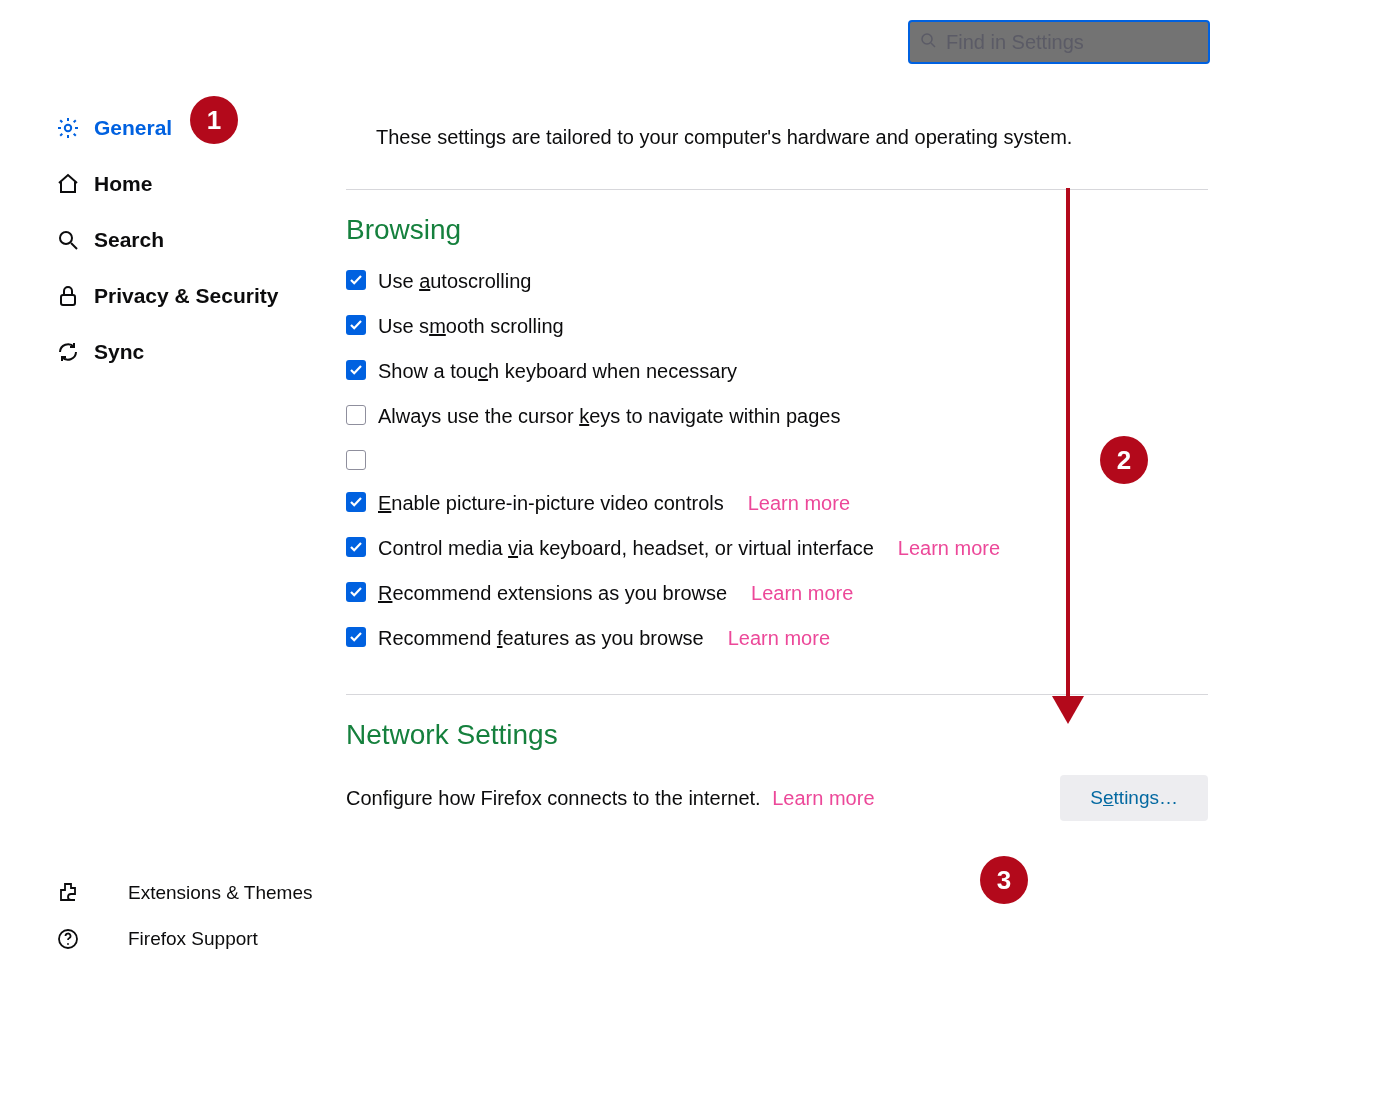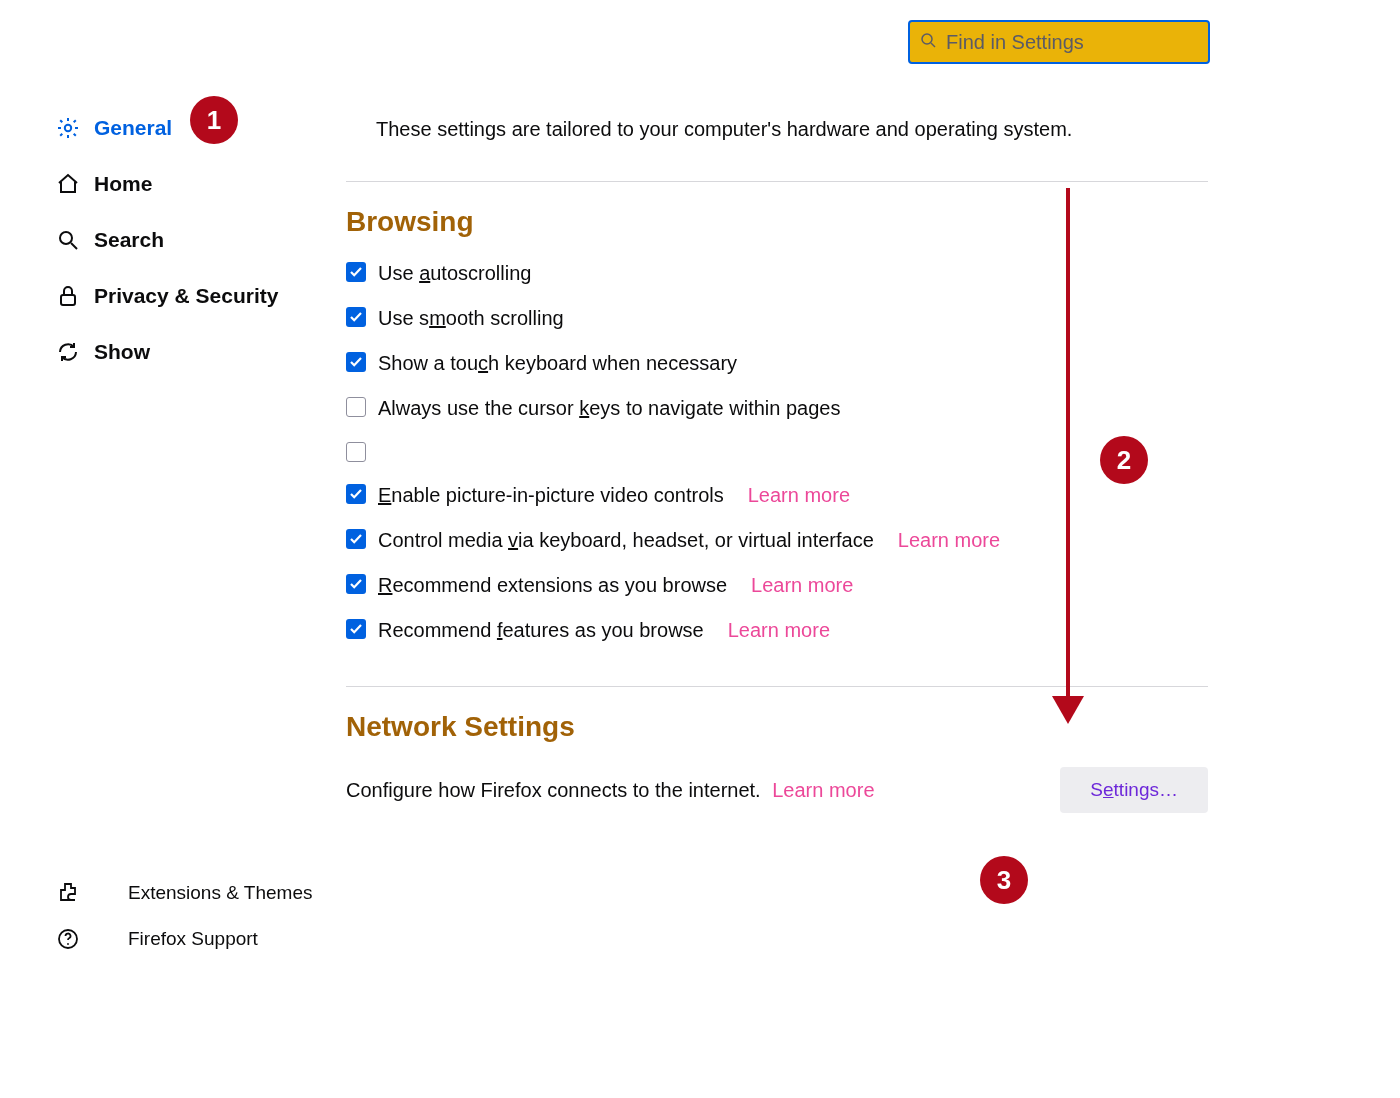--- a/index.html
+++ b/index.html
@@ -12,21 +12,21 @@
     overflow: hidden;
   }
   .app { position: relative; width: 1400px; height: 1098px; }
 
   
   .search-wrap {
     position: absolute; top: 20px; left: 908px;
     width: 302px; height: 44px;
     border: 2px solid #0061e0; border-radius: 4px;
     display: flex; align-items: center; padding: 0 10px;
-    background: #eab308;
+    background: #737373;
   }
   .search-wrap svg { width: 16px; height: 16px; flex: none; color: #5b5b66; }
   .search-input {
     border: none; outline: none; flex: 1; font-size: 20px;
     color: #0c0c0d; background: transparent; margin-left: 8px;
   }
   .search-input::placeholder { color: #5b5b66; }
 
   
   .sidebar {
@@ -40,30 +40,30 @@
   .nav-item .icon { width: 24px; height: 24px; display:flex; align-items:center; justify-content:center; }
   .nav-item .icon svg { width: 24px; height: 24px; stroke: currentColor; fill: none; }
 
   .bottom-links {
     position: absolute; left: 56px; top: 870px; width: 260px;
   }
   .bottom-links .nav-item { height: 46px; font-size: 19px; gap: 48px; }
 
   
   .main {
-    position: absolute; left: 346px; top: 118px; width: 862px;
+    position: absolute; left: 346px; top: 126px; width: 862px;
   }
   .intro {
     font-size: 20px; color: #0c0c0d; margin: 0 0 40px 30px;
   }
   hr.section-sep {
     border: none; border-top: 1px solid #d7d7db; margin: 36px 0 20px 0;
   }
   h2.section-title {
-    font-size: 28px; font-weight: 700; margin: 24px 0 24px 0; color: #a16207;
+    font-size: 28px; font-weight: 400; margin: 24px 0 24px 0; color: #15803d;
   }
 
   .check-row {
     display: flex; align-items: flex-start; gap: 12px;
     font-size: 20px; margin: 0 0 22px 0; color: #0c0c0d;
   }
   .checkbox {
     width: 20px; height: 20px; border-radius: 3px; flex: none;
     display: flex; align-items: center; justify-content: center;
   }
@@ -73,21 +73,21 @@
   .check-label u { text-decoration: underline; }
   .learn-link { color: #ec4899; margin-left: 12px; cursor: pointer; }
 
   .net-desc-row {
     display: flex; align-items: center; justify-content: space-between;
     font-size: 20px; margin-top: 6px; gap: 48px;
   }
   .settings-btn {
     background: #ededf0; border: none; font-size: 19px;
     padding: 12px 30px; border-radius: 4px; cursor: pointer;
-    color: #6d28d9;
+    color: #0369a1;
   }
   .settings-btn u { text-decoration: underline; }
 
   
   .badge {
     position: absolute; width: 48px; height: 48px; border-radius: 50%;
     background: #b3091b; color: #fff; font-size: 26px; font-weight: 700;
     display: flex; align-items: center; justify-content: center;
     box-shadow: 0 0 0 2px #fff0;
   }
@@ -152,21 +152,21 @@
       </span>
       <span>Privacy &amp; Security</span>
     </div>
     <div class="nav-item">
       <span class="icon">
         <svg viewBox="0 0 24 24">
             <path d="M4 12a8 8 0 0 1 14-5M20 12a8 8 0 0 1-14 5" stroke-width="2"></path>
             <path d="M18 3v4h-4M6 21v-4h4" stroke-width="2"></path>
           </svg>
       </span>
-      <span>Show</span>
+      <span>Sync</span>
     </div>
   </div>
 
   <div class="bottom-links">
     <div class="nav-item">
       <span class="icon">
         <svg viewBox="0 0 24 24">
             <path d="M9 3h6v4h4v6h-4a3 3 0 1 0 0 6h4v-0H5V9h4V3z" stroke-width="1.8"></path>
           </svg>
       </span>

